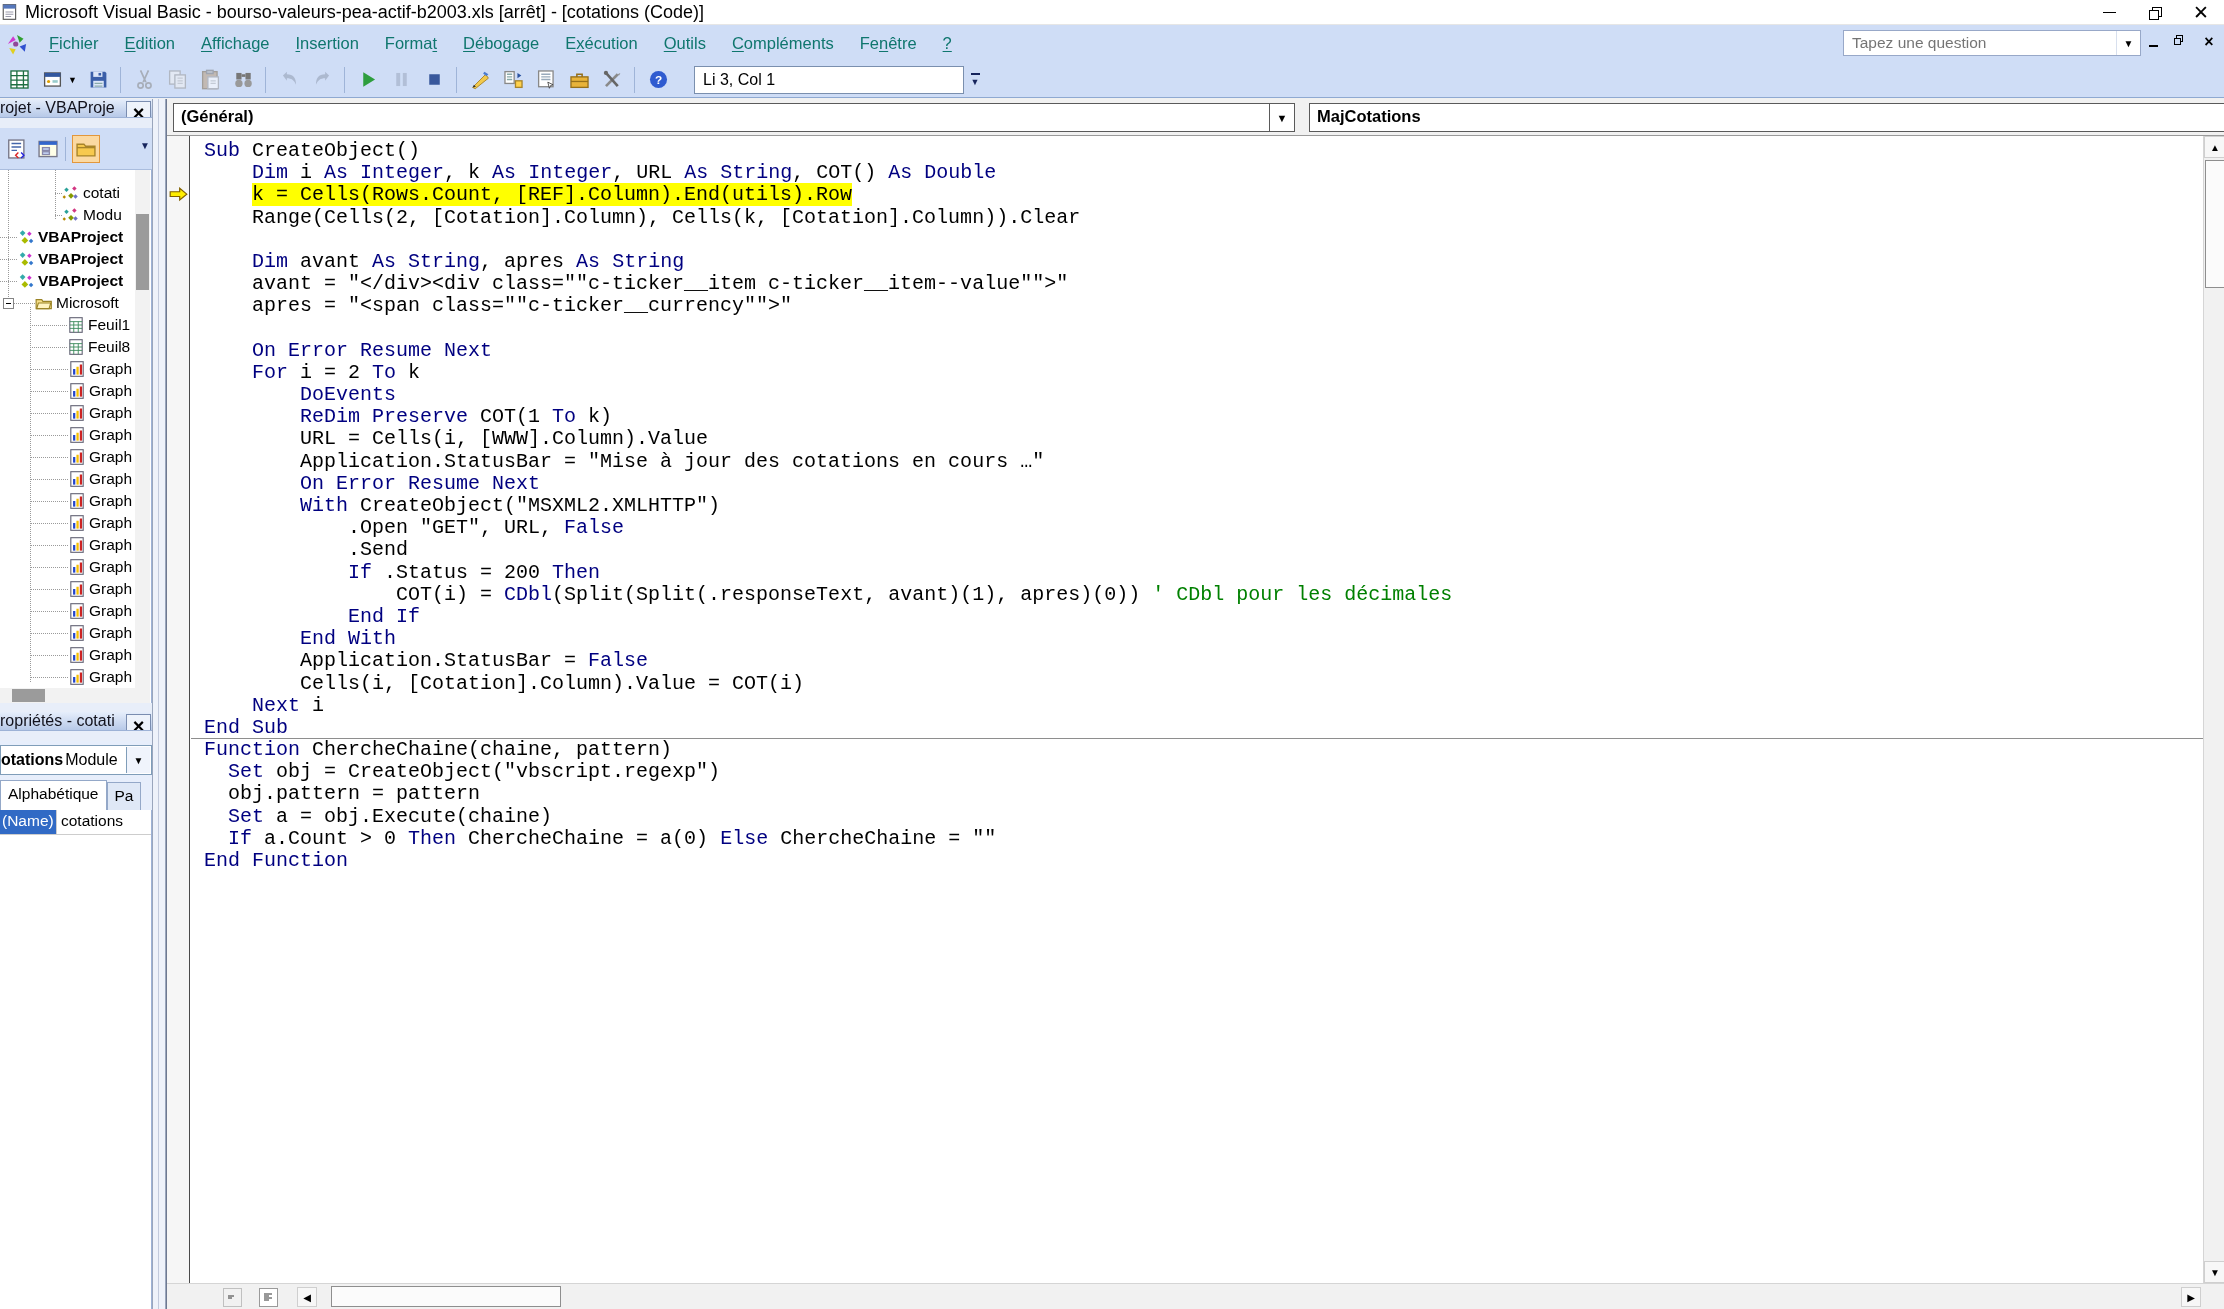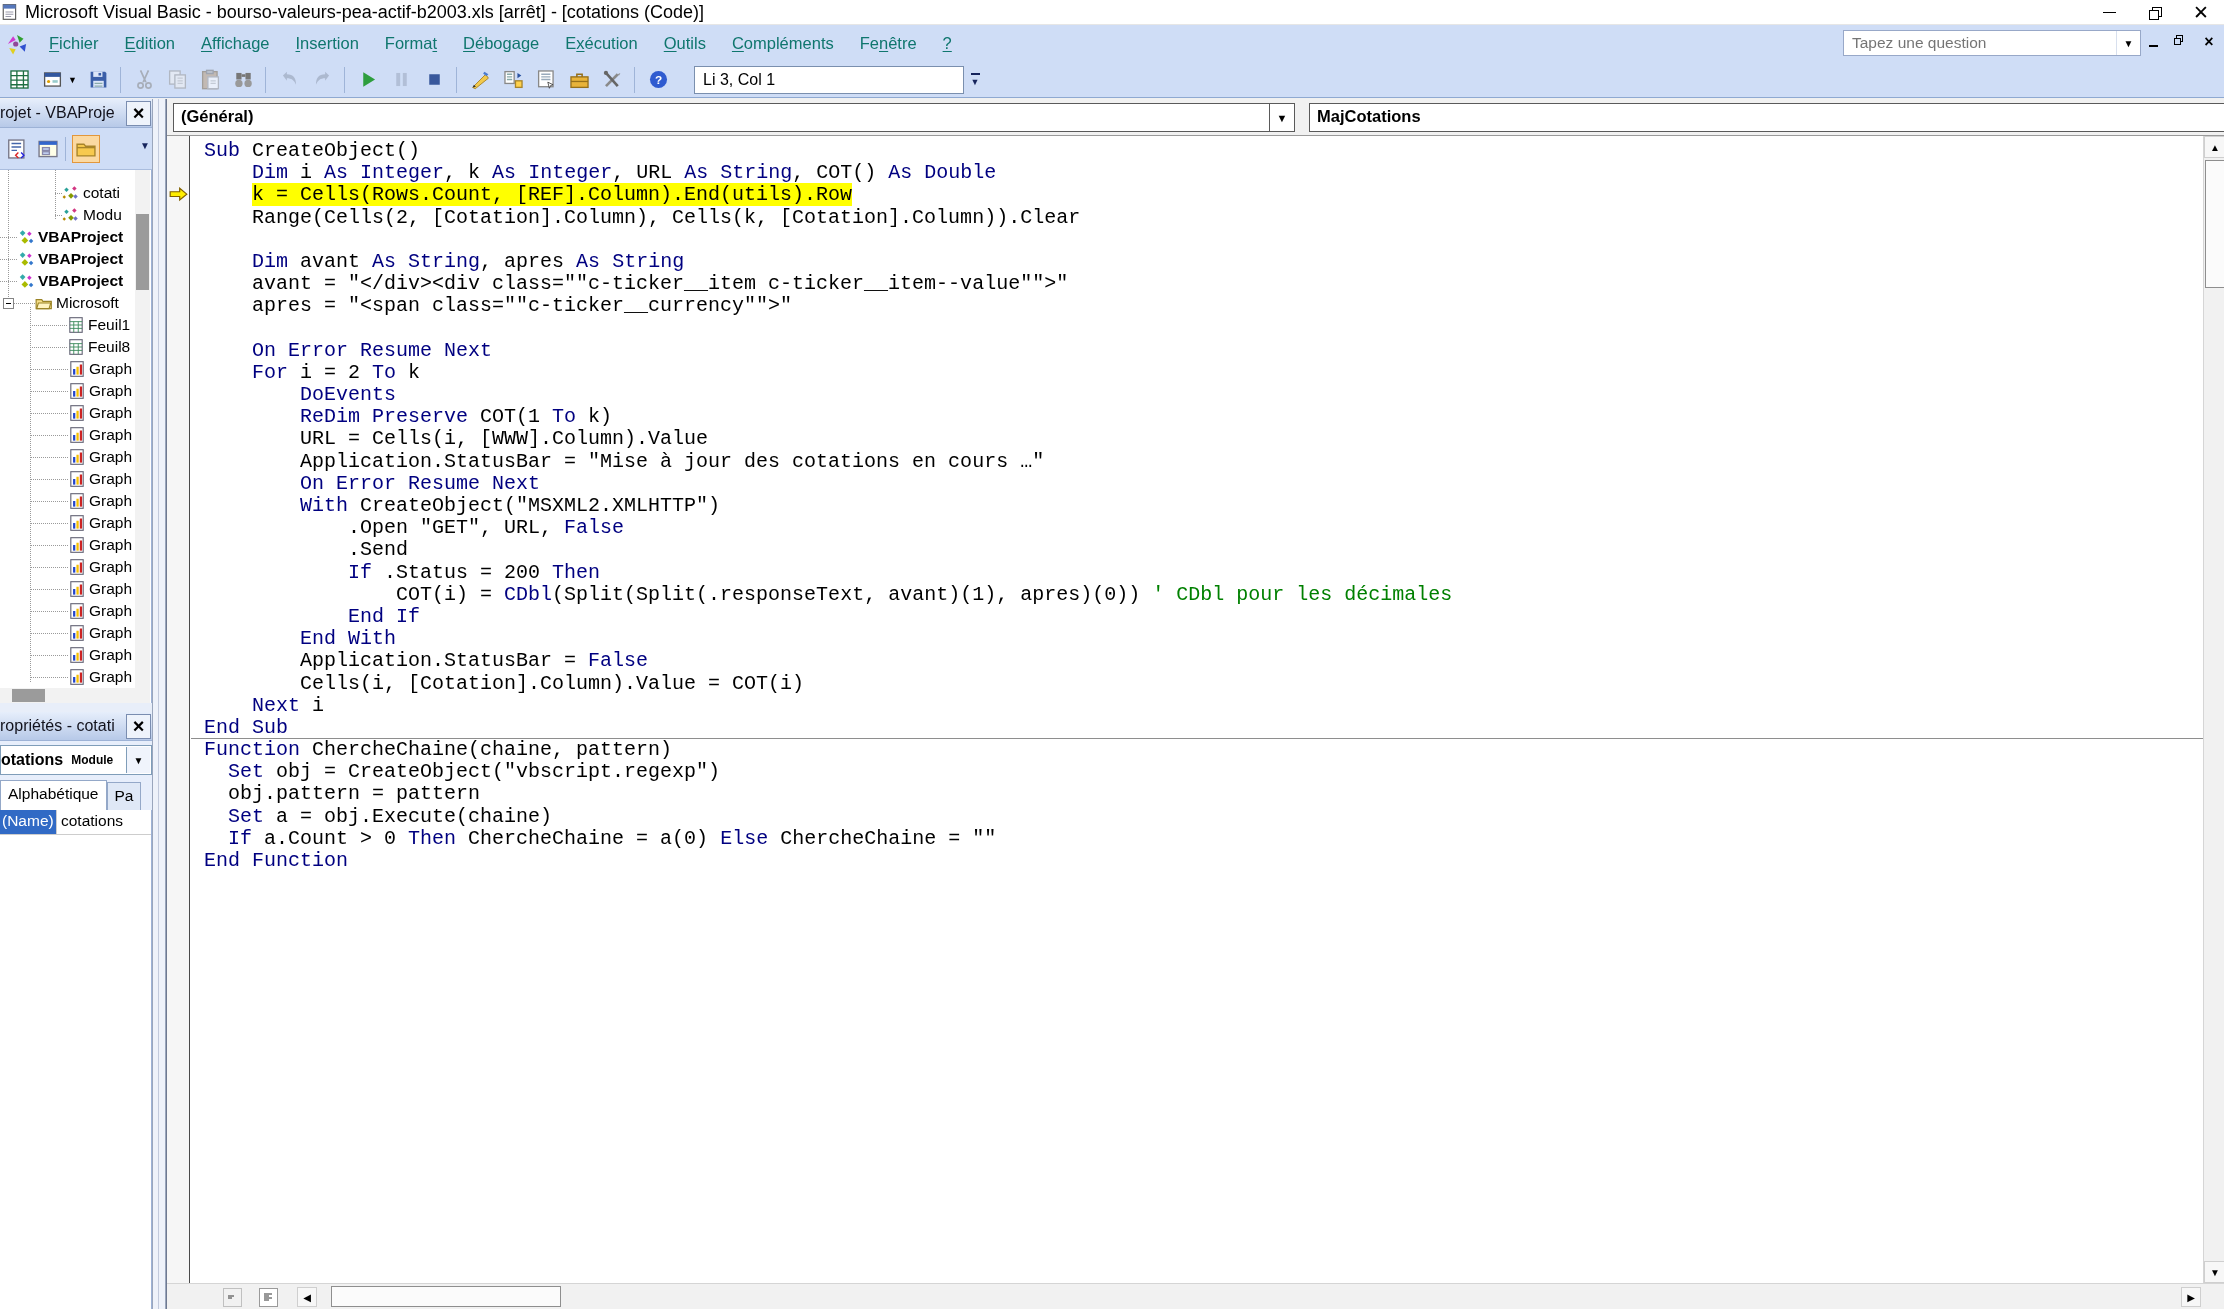--- a/index.html
+++ b/index.html
@@ -54,21 +54,21 @@
   .tb-overflow { width:18px; height:28px; margin-left:2px; display:flex; flex-direction:column;
                  align-items:center; justify-content:center; color:#16245c; }
   .tb-overflow i { width:9px; height:2px; background:#16245c; margin-bottom:2px; }
   .tb-overflow::after { content:"▼"; font-size:9px; }
 
   
   .main { position:absolute; left:0; top:99px; width:2224px; height:1210px; background:#e8eef9; }
 
   
   .left-col { position:absolute; left:0; top:0; width:152px; height:1210px; }
-  .panel-header { position:absolute; left:0; width:152px; height:29px;
+  .panel-header { position:absolute; left:0; width:152px; height:19px;
                   background:linear-gradient(#e6eefb,#b7c9e8); border-bottom:1px solid #9db2d6;
                   display:flex; align-items:center; overflow:hidden; }
   .panel-header .ph-title { font-size:16px; color:#12121c; white-space:nowrap; }
   .panel-close { position:absolute; right:1px; top:2px; width:25px; height:25px; border:1px solid #7a8db0;
                  background:#eef3fb; display:flex; align-items:center; justify-content:center;
                  font-size:20px; font-weight:bold; color:#000; }
 
   .proj-header { top:0; }
   .proj-toolbar { position:absolute; left:0; top:29px; width:152px; height:42px; background:#cfddf6;
                   border-bottom:1px solid #aabdde; display:flex; align-items:center; }
@@ -93,21 +93,21 @@
   .tree-vscroll { position:absolute; right:1px; top:0; width:15px; height:533px; background:#f2f2f2; }
   .tree-vthumb { position:absolute; left:1px; top:44px; width:13px; height:76px; background:#9b9b9b; }
   .tree-hscroll { position:absolute; left:0; bottom:0; width:136px; height:15px; background:#f2f2f2; }
   .tree-hthumb { position:absolute; left:12px; top:1px; width:33px; height:13px; background:#9b9b9b; }
 
   .props-header { top:613px; }
   .props-combo-row { position:absolute; left:0; top:642px; width:152px; height:39px; background:#e7eefb; }
   .props-combo { position:absolute; left:0; top:4px; width:152px; height:30px; background:#fff;
                  border:1px solid #7f9db9; display:flex; align-items:center; overflow:hidden; }
   .pc-name { font-size:16px; font-weight:bold; color:#000; white-space:nowrap; }
-  .pc-type { font-size:12px; color:#000; margin-left:8px; white-space:nowrap;font-weight:bold; }
+  .pc-type { font-size:16px; color:#000; margin-left:2px; white-space:nowrap; }
   .pc-drop { position:absolute; right:1px; top:1px; width:24px; height:26px; background:#f0f4fc;
              border-left:1px solid #7f9db9; display:flex; align-items:center; justify-content:center; font-size:10px; }
   .props-tabs { position:absolute; left:0; top:681px; width:152px; height:30px; overflow:hidden;
                 background:#e7eefb; display:flex; align-items:flex-end; }
   .tab { height:28px; font-size:15.5px; color:#000; padding:4px 7px 0 7px; white-space:nowrap;
          border:1px solid #94a8c8; border-bottom:none; background:#dfe8f6; }
   .tab.active { background:#fff; height:30px; }
   .props-grid { position:absolute; left:0; top:711px; width:152px; height:499px; background:#fff;
                 border-right:1px solid #9db2d6; }
   .pg-row { position:absolute; left:0; width:151px; height:25px; border-bottom:1px solid #cdcdcd; display:flex; }

